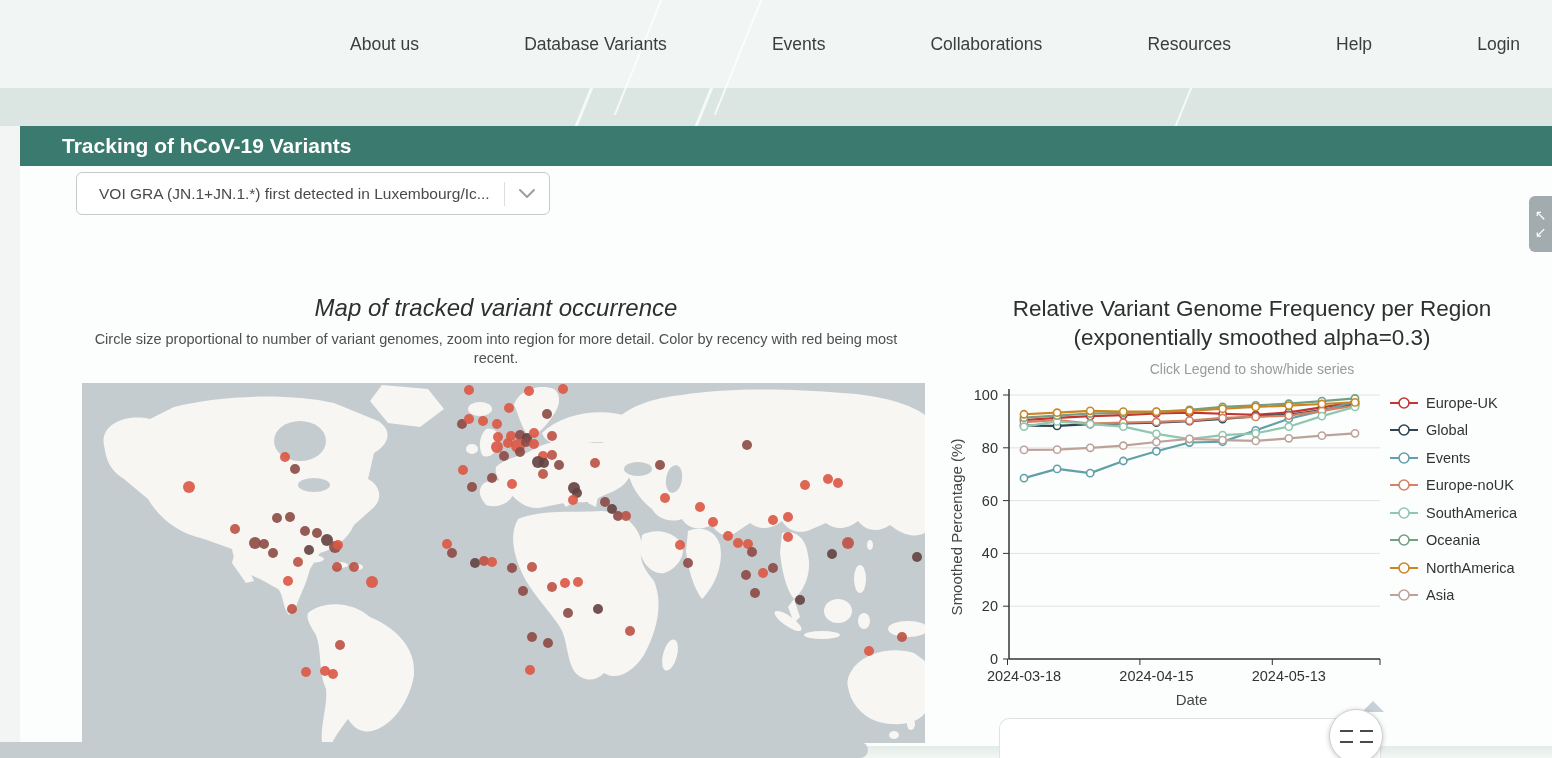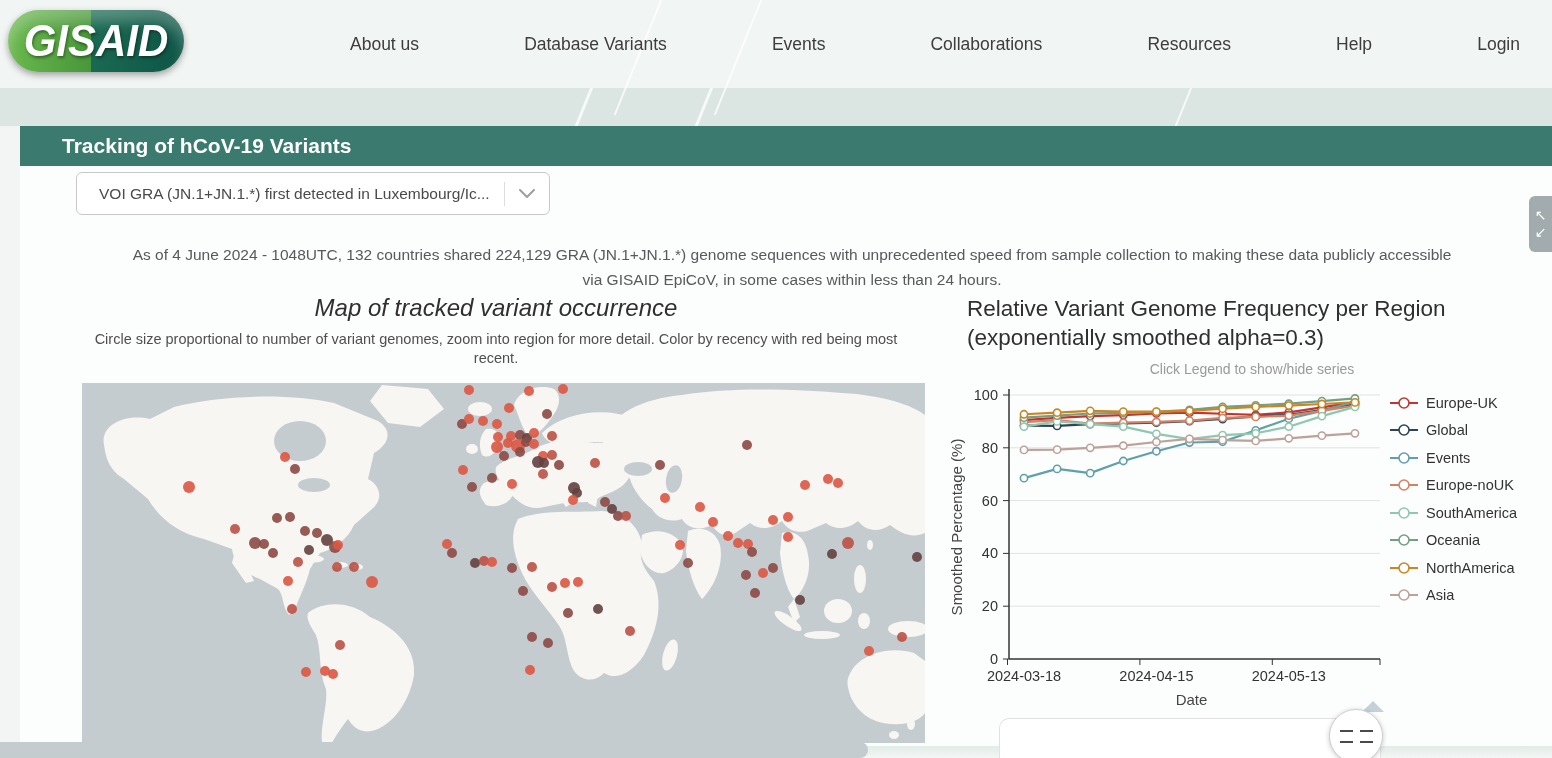--- a/index.html
+++ b/index.html
@@ -38,21 +38,21 @@
   #left-col{position:absolute;left:46px;top:168px;width:860px;}
   #map-title{margin:0;text-align:center;font-size:24px;font-weight:500;color:#2f2f2f;font-style:italic;}
   #map-sub{margin:8px auto 0;width:830px;text-align:center;font-size:14.5px;color:#4f4f4f;line-height:19px;}
   #map{position:absolute;left:16px;top:89px;width:843px;height:360px;background:#c5ccd0;overflow:hidden;cursor:grab;}
   #map svg{position:absolute;left:0;top:0;}
   #map-dots{position:absolute;left:0;top:0;width:100%;height:100%;}
   .vdot{position:absolute;border-radius:50%;opacity:.9;transform:translate(-50%,-50%);}
 
   
   #right-col{position:absolute;left:927px;top:168px;width:610px;}
-  #chart-title{margin:0 auto;width:570px;text-align:left;font-size:22.5px;font-weight:500;color:#2f2f2f;line-height:29px;}
+  #chart-title{margin:0 auto;width:570px;text-align:center;font-size:22.5px;font-weight:500;color:#2f2f2f;line-height:29px;}
   #chart-sub{margin:9px 0 0;text-align:center;font-size:14px;color:#9a9a9a;}
   #chart-wrap{position:relative;margin-top:12px;height:330px;}
   #chart-svg{position:absolute;left:0;top:0;}
   #legend{position:absolute;left:443px;top:0;margin:0;padding:0;list-style:none;}
   .legend-item{display:flex;align-items:center;height:27.5px;cursor:pointer;}
   .legend-item svg{margin-right:8px;}
   .legend-item .lg-label{font-size:14.5px;color:#333;}
 
   
   #partial-box{position:absolute;left:999px;top:718px;width:380px;height:40px;background:#fff;
@@ -74,23 +74,20 @@
   #hscroll-thumb{position:absolute;left:0;top:742px;width:868px;height:16px;background:#c4cccf;border-radius:0 8px 8px 0;z-index:4;cursor:pointer;}
 </style>
 </head>
 <body>
 
 <div id="app">
 
   <header id="topnav">
     <div class="streak" style="left:640px;top:-20px;width:2px;height:140px;"></div>
     <div class="streak" style="left:740px;top:-20px;width:2px;height:140px;"></div>
-    <div id="logo">
-      <span>GISAID</span>
-    </div>
     <nav id="navitems">
         <div class="nav-item">About us</div>
         <div class="nav-item">Database Variants</div>
         <div class="nav-item">Events</div>
         <div class="nav-item">Collaborations</div>
         <div class="nav-item">Resources</div>
         <div class="nav-item">Help</div>
         <div class="nav-item">Login</div>
       </nav>
   </header>
@@ -110,21 +107,20 @@
     <div id="variant-select">
       <div class="val">VOI GRA (JN.1+JN.1.*) first detected in Luxembourg/Ic...</div>
       <div class="sep"></div>
       <div class="chev">
         <svg width="16" height="10" viewBox="0 0 16 10">
             <polyline points="1,1 8,8 15,1" fill="none" stroke="#9aa0a4" stroke-width="2" stroke-linecap="round" stroke-linejoin="round"></polyline>
           </svg>
       </div>
     </div>
 
-    <p id="summary">As of 4 June 2024 - 1048UTC, 132 countries shared 224,129 GRA (JN.1+JN.1.*) genome sequences with unprecedented speed from sample collection to making these data publicly accessible via GISAID EpiCoV, in some cases within less than 24 hours.</p>
 
     <section id="left-col">
       <h2 id="map-title">Map of tracked variant occurrence</h2>
       <p id="map-sub">Circle size proportional to number of variant genomes, zoom into region for more detail. Color by recency with red being most recent.</p>
       <div id="map">
         <svg id="map-land" width="843" height="360" viewBox="0 0 843 360">
           <g fill="#f7f6f3">
 
             <path d="M300,2 L346,6 L362,26 L338,44 L306,40 L288,18 Z"></path>
 

